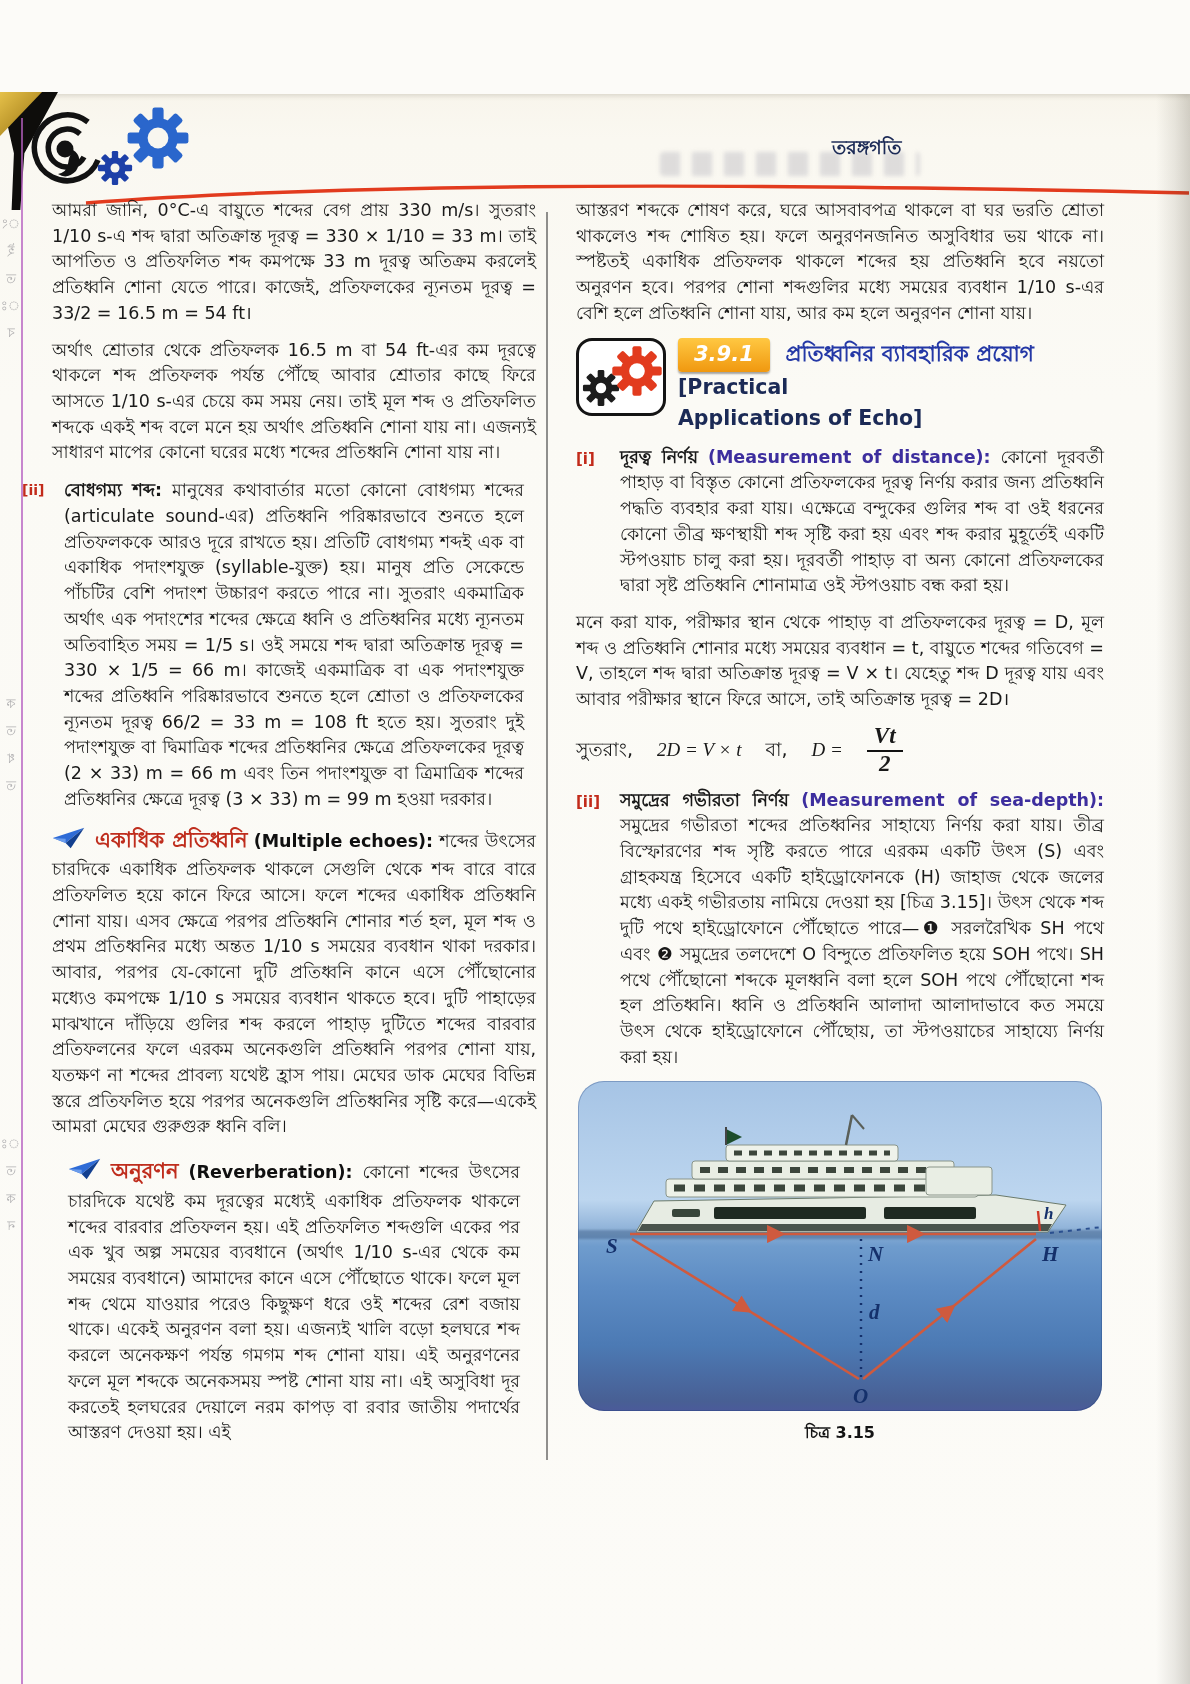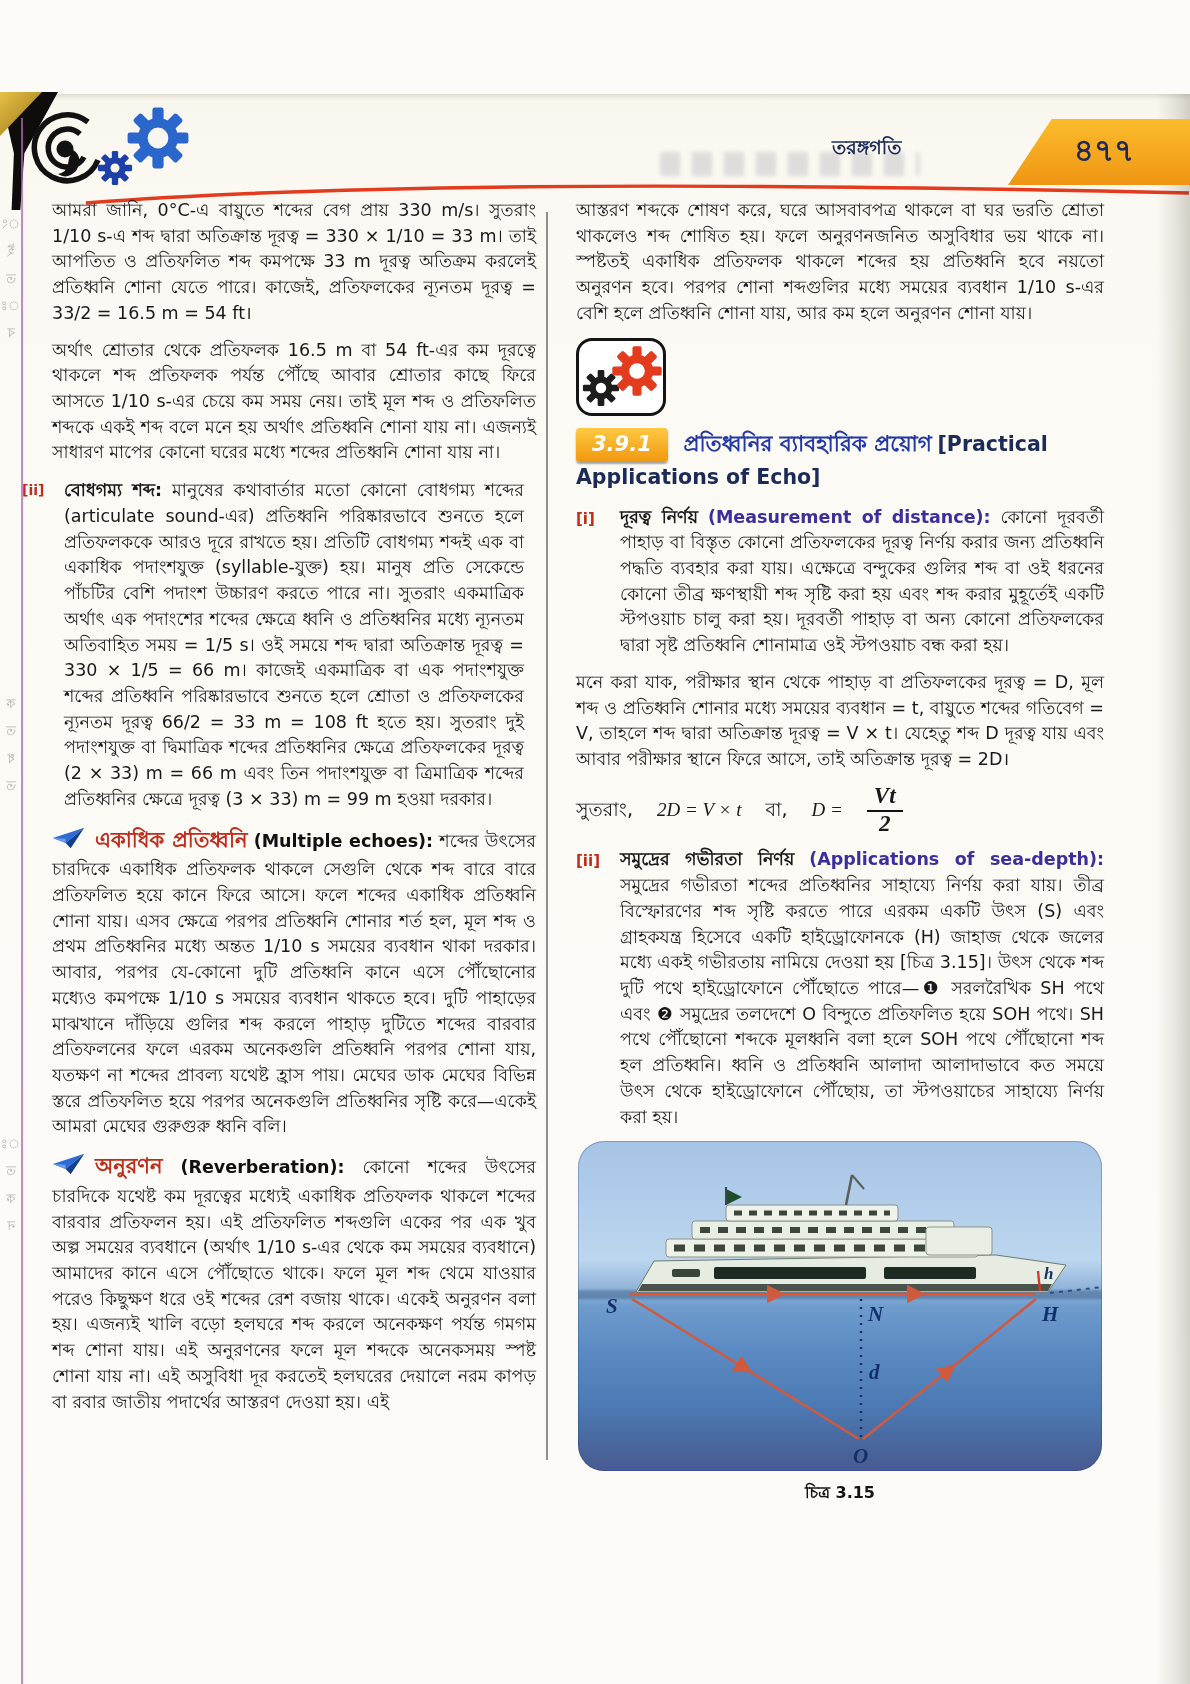--- a/index.html
+++ b/index.html
@@ -47,21 +47,21 @@
   .lead-en{font-weight:bold;color:#3d2e9e;}
   .red-title{color:#bf2d1d;font-weight:bold;font-size:21px;}
   .bold-en{font-weight:bold;color:#101010;}
   .item{position:relative;margin:0 0 11px;}
   .col.left .item .marker{position:absolute;left:-30px;top:2px;color:#c22a1a;font-weight:bold;font-size:14px;}
   .col.right .item{padding-left:44px;}
   .col.right .item .marker{position:absolute;left:0;top:3px;color:#c22a1a;font-weight:bold;font-size:15px;}
   .subsec{margin:2px 0 11px;}
   .plane{display:inline-block;vertical-align:-3px;margin-right:9px;}
   
-  .banner{display:flex;gap:12px;margin:4px 0 12px;align-items:flex-start;text-align:left;flex-direction:column;}
+  .banner{display:flex;gap:12px;margin:4px 0 12px;align-items:flex-start;text-align:left;}
   .banner-icon{flex:0 0 auto;width:84px;height:72px;background:#fff;border:3.5px solid #141414;
         border-radius:16px;position:relative;overflow:hidden;}
   .banner-icon svg{position:absolute;}
   .chip{display:inline-block;background:linear-gradient(180deg,#ffc842,#f0980f);color:#fff;
         font-weight:bold;font-style:italic;font-size:21px;padding:1px 16px 3px;border-radius:4px;
         box-shadow:0 2px 2px rgba(0,0,0,.35);margin-right:10px;}
   .bn-title{color:#2438a6;font-weight:bold;font-size:21.5px;}
   .en-title{color:#1b2a56;font-weight:bold;font-size:20.5px;}
   
   .formula{margin:0 0 11px;display:flex;align-items:center;gap:24px;font-size:19px;}
@@ -135,23 +135,20 @@
       <rect x="16.5" y="1" width="7" height="38" rx="1.5" transform="rotate(45 20 20)"></rect>
       <rect x="16.5" y="1" width="7" height="38" rx="1.5" transform="rotate(90 20 20)"></rect>
       <rect x="16.5" y="1" width="7" height="38" rx="1.5" transform="rotate(135 20 20)"></rect>
       <circle cx="20" cy="20" r="12.5"></circle>
     </g>
     <circle cx="20" cy="20" r="6.5" fill="#f8f6ef"></circle>
   </svg>
 
   <div class="ghost-smudge"></div>
   <div class="chapter-title">তরঙ্গগতি</div>
-  <div class="pageno-band">
-    <span>৪৭৭</span>
-  </div>
 
   <div class="col-divider"></div>
 
   <div class="col left">
     <p class="body">আমরা জানি, 0°C-এ বায়ুতে শব্দের বেগ প্রায় 330 m/s। সুতরাং 1/10 s-এ শব্দ দ্বারা অতিক্রান্ত দূরত্ব = 330 × 1/10 = 33 m। তাই আপতিত ও প্রতিফলিত শব্দ কমপক্ষে 33 m দূরত্ব অতিক্রম করলেই প্রতিধ্বনি শোনা যেতে পারে। কাজেই, প্রতিফলকের ন্যূনতম দূরত্ব = 33/2 = 16.5 m = 54 ft।</p>
     <p class="body">অর্থাৎ শ্রোতার থেকে প্রতিফলক 16.5 m বা 54 ft-এর কম দূরত্বে থাকলে শব্দ প্রতিফলক পর্যন্ত পৌঁছে আবার শ্রোতার কাছে ফিরে আসতে 1/10 s-এর চেয়ে কম সময় নেয়। তাই মূল শব্দ ও প্রতিফলিত শব্দকে একই শব্দ বলে মনে হয় অর্থাৎ প্রতিধ্বনি শোনা যায় না। এজন্যই সাধারণ মাপের কোনো ঘরের মধ্যে শব্দের প্রতিধ্বনি শোনা যায় না।</p>
 
     <div class="item">
       <span class="marker">[ii]</span>
       <p class="body" style="margin:12px;">
@@ -168,21 +165,21 @@
             <polygon points="16,19 38,1 22,25" fill="#123f8f"></polygon>
             <polygon points="1,13 16,14 16,19" fill="#6b9ceb"></polygon>
           </svg>
         </span><span class="red-title">একাধিক প্রতিধ্বনি</span>
         <span class="bold-en">(Multiple echoes):</span>
         <span>শব্দের উৎসের চারদিকে একাধিক প্রতিফলক থাকলে সেগুলি থেকে শব্দ বারে বারে প্রতিফলিত হয়ে কানে ফিরে আসে। ফলে শব্দের একাধিক প্রতিধ্বনি শোনা যায়। এসব ক্ষেত্রে পরপর প্রতিধ্বনি শোনার শর্ত হল, মূল শব্দ ও প্রথম প্রতিধ্বনির মধ্যে অন্তত 1/10 s সময়ের ব্যবধান থাকা দরকার। আবার, পরপর যে-কোনো দুটি প্রতিধ্বনি কানে এসে পৌঁছোনোর মধ্যেও কমপক্ষে 1/10 s সময়ের ব্যবধান থাকতে হবে। দুটি পাহাড়ের মাঝখানে দাঁড়িয়ে গুলির শব্দ করলে পাহাড় দুটিতে শব্দের বারবার প্রতিফলনের ফলে এরকম অনেকগুলি প্রতিধ্বনি পরপর শোনা যায়, যতক্ষণ না শব্দের প্রাবল্য যথেষ্ট হ্রাস পায়। মেঘের ডাক মেঘের বিভিন্ন স্তরে প্রতিফলিত হয়ে পরপর অনেকগুলি প্রতিধ্বনির সৃষ্টি করে—একেই আমরা মেঘের গুরুগুরু ধ্বনি বলি।</span>
       </p>
     </div>
 
     <div class="subsec">
-      <p class="body" style="margin:0;">
+      <p class="body" style="margin:16px;">
         <span class="plane">
           <svg width="34" height="24" viewBox="0 0 40 26">
             <polygon points="1,13 38,1 16,19" fill="#2e6bd6"></polygon>
             <polygon points="16,19 38,1 22,25" fill="#123f8f"></polygon>
             <polygon points="1,13 16,14 16,19" fill="#6b9ceb"></polygon>
           </svg>
         </span><span class="red-title">অনুরণন</span>
         <span class="bold-en">(Reverberation):</span>
         <span>কোনো শব্দের উৎসের চারদিকে যথেষ্ট কম দূরত্বের মধ্যেই একাধিক প্রতিফলক থাকলে শব্দের বারবার প্রতিফলন হয়। এই প্রতিফলিত শব্দগুলি একের পর এক খুব অল্প সময়ের ব্যবধানে (অর্থাৎ 1/10 s-এর থেকে কম সময়ের ব্যবধানে) আমাদের কানে এসে পৌঁছোতে থাকে। ফলে মূল শব্দ থেমে যাওয়ার পরেও কিছুক্ষণ ধরে ওই শব্দের রেশ বজায় থাকে। একেই অনুরণন বলা হয়। এজন্যই খালি বড়ো হলঘরে শব্দ করলে অনেকক্ষণ পর্যন্ত গমগম শব্দ শোনা যায়। এই অনুরণনের ফলে মূল শব্দকে অনেকসময় স্পষ্ট শোনা যায় না। এই অসুবিধা দূর করতেই হলঘরের দেয়ালে নরম কাপড় বা রবার জাতীয় পদার্থের আস্তরণ দেওয়া হয়। এই</span>
       </p>
@@ -243,21 +240,21 @@
         <span class="num">Vt</span>
         <span class="den">2</span>
       </span>
     </p>
 
 
     <div class="item">
       <span class="marker">[ii]</span>
       <p class="body" style="margin:0;">
         <span class="lead-bold">সমুদ্রের গভীরতা নির্ণয়</span>
-        <span class="lead-en">(Applications of sea-depth):</span>
+        <span class="lead-en">(Measurement of sea-depth):</span>
         <span>সমুদ্রের গভীরতা শব্দের প্রতিধ্বনির সাহায্যে নির্ণয় করা যায়। তীব্র বিস্ফোরণের শব্দ সৃষ্টি করতে পারে এরকম একটি উৎস (S) এবং গ্রাহকযন্ত্র হিসেবে একটি হাইড্রোফোনকে (H) জাহাজ থেকে জলের মধ্যে একই গভীরতায় নামিয়ে দেওয়া হয় [চিত্র 3.15]। উৎস থেকে শব্দ দুটি পথে হাইড্রোফোনে পৌঁছোতে পারে—❶ সরলরৈখিক SH পথে এবং ❷ সমুদ্রের তলদেশে O বিন্দুতে প্রতিফলিত হয়ে SOH পথে। SH পথে পৌঁছোনো শব্দকে মূলধ্বনি বলা হলে SOH পথে পৌঁছোনো শব্দ হল প্রতিধ্বনি। ধ্বনি ও প্রতিধ্বনি আলাদা আলাদাভাবে কত সময়ে উৎস থেকে হাইড্রোফোনে পৌঁছোয়, তা স্টপওয়াচের সাহায্যে নির্ণয় করা হয়।</span>
       </p>
     </div>
 
     <figure>
       <div class="photo">
         <div class="waterline"></div>
 
         <svg class="ship" width="488" height="126" viewBox="0 0 488 126">
           <path d="M40,123 L58,92 L400,86 L470,96 L452,123 Z" fill="#e7ece3" stroke="#6b7a6b" stroke-width="1"></path>

